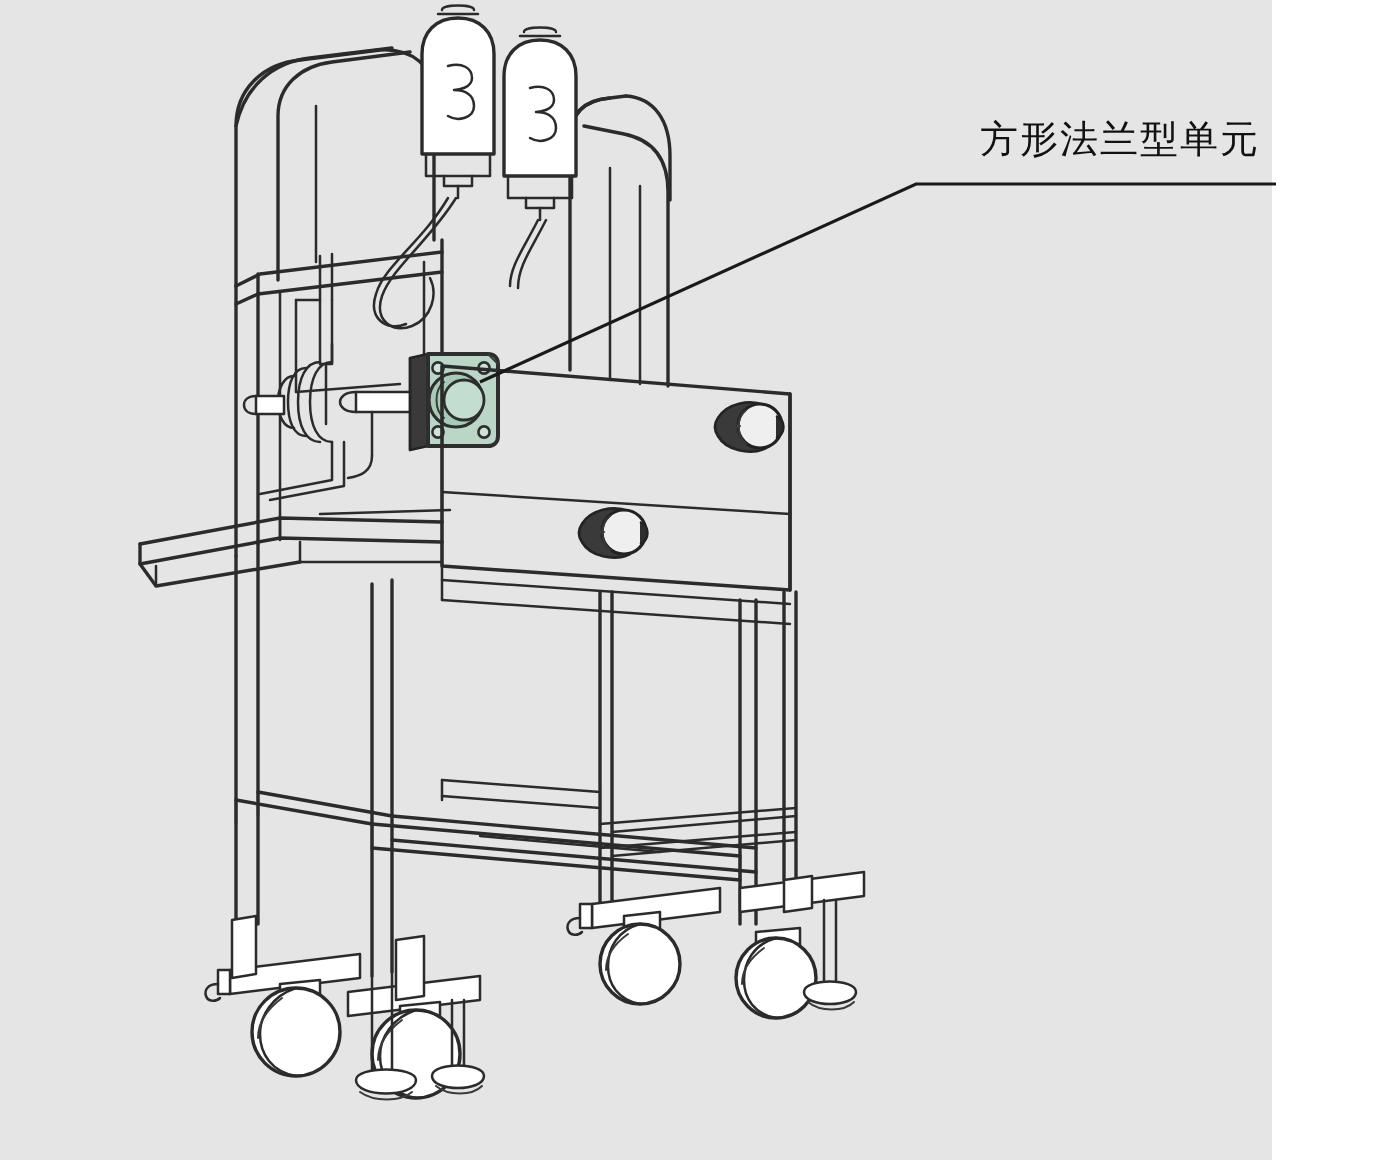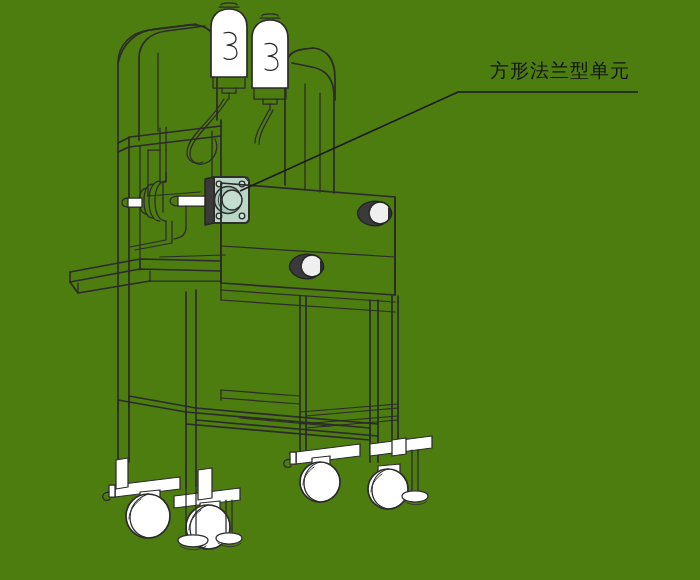--- a/index.html
+++ b/index.html
@@ -2,21 +2,21 @@
 <html><head>
 <meta charset="utf-8">
 <style>
   html,body{margin:0;padding:0;}
   body{
     width:700px;height:580px;
     background:#ffffff;
     font-family:"Liberation Sans","DejaVu Sans",sans-serif;
     overflow:hidden;
   }
-  #stage{position:relative;width:700px;height:580px;background:#4d7c0f;}
+  #stage{position:relative;width:636px;height:580px;background:#e5e5e5;}
   #art{position:absolute;left:0;top:0;width:700px;height:580px;}
   .ln{fill:none;stroke:#2b2b2b;stroke-width:1.7;stroke-linecap:round;stroke-linejoin:round;}
   .ln-thin{fill:none;stroke:#2b2b2b;stroke-width:1.25;stroke-linecap:round;stroke-linejoin:round;}
   .ln-hair{fill:none;stroke:#3a3a3a;stroke-width:1;stroke-linecap:round;stroke-linejoin:round;}
   .fillw{fill:#ffffff;stroke:#2b2b2b;stroke-width:1.7;stroke-linejoin:round;stroke-linecap:round;}
   .fillw-thin{fill:#ffffff;stroke:#2b2b2b;stroke-width:1.25;stroke-linejoin:round;stroke-linecap:round;}
   .dark{fill:#3a3a3a;stroke:#242424;stroke-width:1.4;stroke-linejoin:round;}
   .darker{fill:#2e2e2e;stroke:#222;stroke-width:1.2;stroke-linejoin:round;}
   .leader{fill:none;stroke:#1a1a1a;stroke-width:1.6;stroke-linecap:butt;stroke-linejoin:miter;}
   .callout-text{

